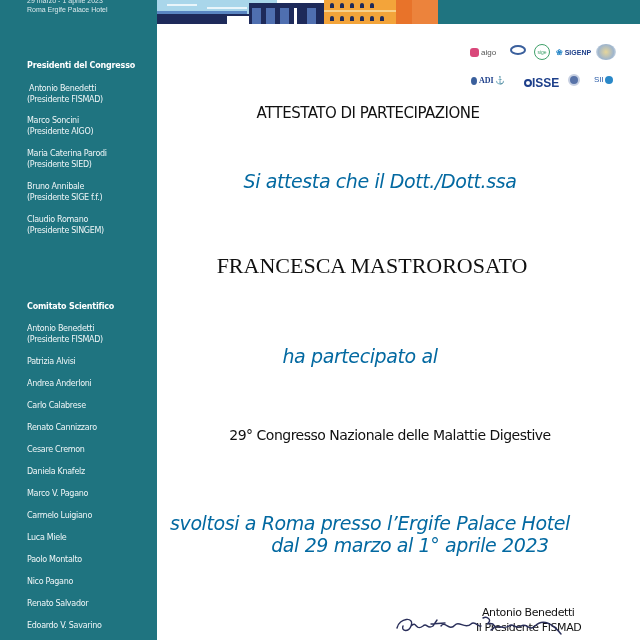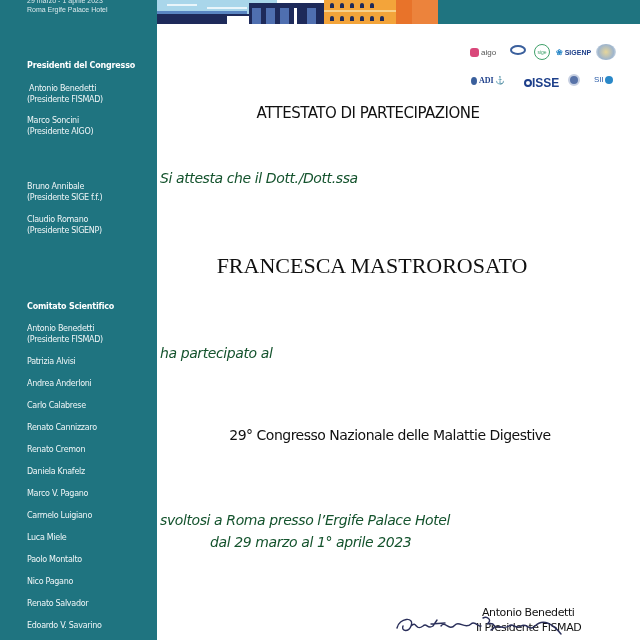--- a/index.html
+++ b/index.html
@@ -47,22 +47,22 @@
     .logos { position: absolute; left: 468px; top: 30px; width: 172px; height: 50px; }
     .logo { position: absolute; font-size: 7px; font-weight: bold; font-family: "Liberation Sans", sans-serif; display: flex; align-items: center; margin-top: 12px; }
     .logo .shape { display: inline-block; margin-right: 2px; }
 
     
     .cert-title {
       position: absolute; left: 160px; width: 500px; top: 104px; text-align: center;
       font-family: "DejaVu Sans", sans-serif; font-size: 15px; color: #111; letter-spacing: -0.5px;
     }
     .cert-line {
-      position: absolute; color: #14532d;
-      font-family: "DejaVu Sans", sans-serif; font-style: italic; font-size: 14px; letter-spacing: -0.4px;
+      position: absolute; text-align: center; color: #0369a1;
+      font-family: "DejaVu Sans", sans-serif; font-style: italic; font-size: 19px; letter-spacing: -0.4px;
     }
     .cert-name {
       position: absolute; left: 160px; width: 440px; top: 253px; text-align: center;
       font-family: "Liberation Serif", serif; font-size: 22px; color: #111; letter-spacing: 0px;
     }
     .cert-congress {
       position: absolute; left: 160px; width: 560px; top: 427px; text-align: center;
       font-family: "DejaVu Sans", sans-serif; font-size: 14px; color: #111; letter-spacing: -0.5px;
     }
     .sig-role, .sig-name {
@@ -80,40 +80,44 @@
   <div class="section-title" style="top:61px">Presidenti del Congresso</div>
 
   <div class="person" style="top:83px; left:29px">
     <span>Antonio Benedetti</span>
     <span class="role" style="margin-left:-2px">(Presidente FISMAD)</span>
   </div>
   <div class="person" style="top:115px">
     <span>Marco Soncini</span>
     <span class="role">(Presidente AIGO)</span>
   </div>
+  <div class="person" style="top:148px">
+    <span>Maria Caterina Parodi</span>
+    <span class="role">(Presidente SIED)</span>
+  </div>
   <div class="person" style="top:181px">
     <span>Bruno Annibale</span>
     <span class="role">(Presidente SIGE f.f.)</span>
   </div>
   <div class="person" style="top:214px">
     <span>Claudio Romano</span>
-    <span class="role">(Presidente SIGENP)</span>
+    <span class="role">(Presidente SINGEM)</span>
   </div>
 
   <div class="section-title" style="top:302px">Comitato Scientifico</div>
 
   <div class="person" style="top:323px">
     <span>Antonio Benedetti</span>
     <span class="role">(Presidente FISMAD)</span>
   </div>
   <div class="person" style="top:356px">Patrizia Alvisi</div>
   <div class="person" style="top:378px">Andrea  Anderloni</div>
   <div class="person" style="top:400px">Carlo Calabrese</div>
   <div class="person" style="top:422px">Renato  Cannizzaro</div>
-  <div class="person" style="top:444px">Renato Cremon</div>
+  <div class="person" style="top:444px">Cesare Cremon</div>
   <div class="person" style="top:466px">Daniela Knafelz</div>
   <div class="person" style="top:488px">Marco V. Pagano</div>
   <div class="person" style="top:510px">Carmelo Luigiano</div>
   <div class="person" style="top:532px">Luca Miele</div>
   <div class="person" style="top:554px">Paolo Montalto</div>
   <div class="person" style="top:576px">Nico Pagano</div>
   <div class="person" style="top:598px">Renato  Salvador</div>
   <div class="person" style="top:620px">Edoardo V. Savarino</div>
 </aside>
 

